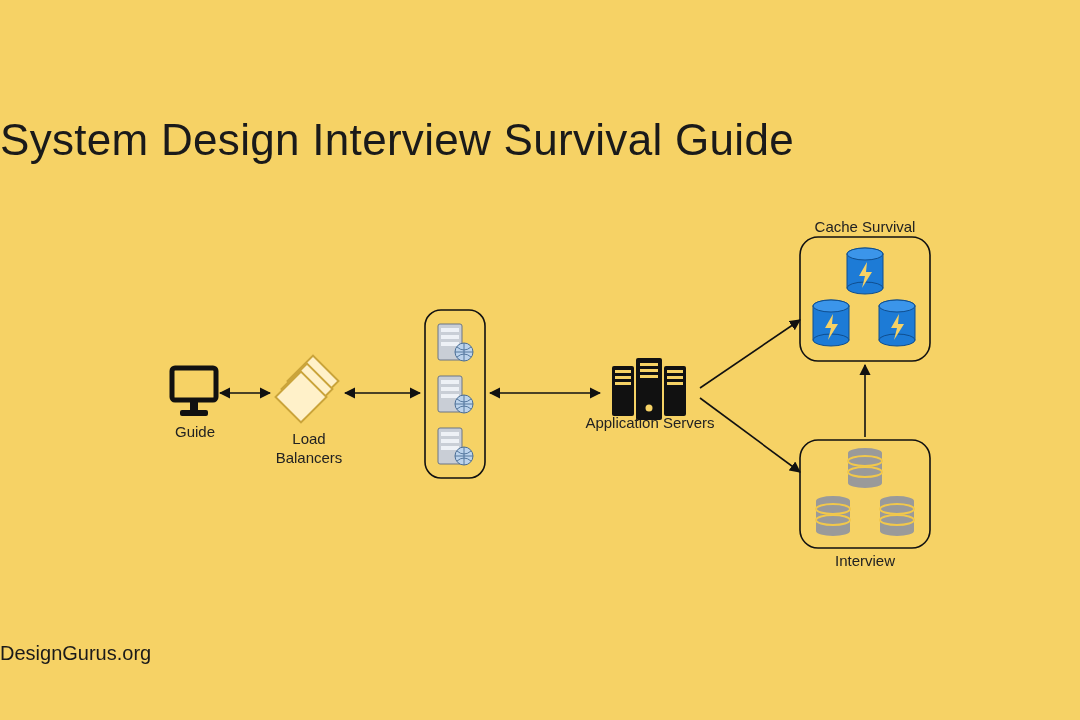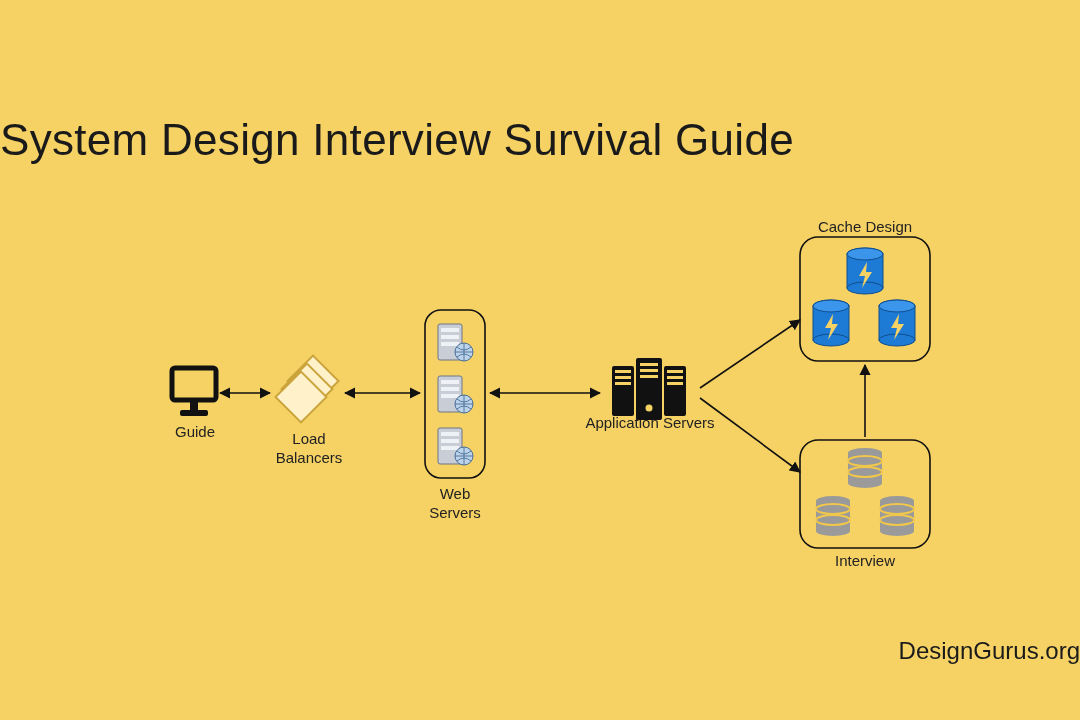--- a/index.html
+++ b/index.html
@@ -1,33 +1,32 @@
 <!DOCTYPE html>
 <html><head>
 <meta charset="utf-8">
 <style>
   html,body{margin:0;padding:0;width:1080px;height:720px;background:#f6d265;font-family:"Segoe UI",Arial,sans-serif;color:#1a1a1a}
   .stage{position:relative;width:1080px;height:720px}
   .title{position:absolute;left:0;right:0;top:115px;font-size:44px;font-weight:500;letter-spacing:.3px}
-  .footer{position:absolute;left:0;right:0;bottom:55px;text-align:right;font-size:24px}
+  .footer{position:absolute;left:0;right:0;bottom:55px;text-align:left;font-size:20px}
   .label{position:absolute;font-size:15px;color:#222;text-align:center;line-height:1.25}
   svg.diagram{position:absolute;left:0;top:0}
 </style>
 </head>
 <body>
 
 <div class="stage">
 
   <div class="title">System Design Interview Survival Guide</div>
 
   <div class="label" style="left:155px;top:423px;width:80px">Guide</div>
   <div class="label" style="left:264px;top:430px;width:90px">Load<br>Balancers</div>
-  <div class="label" style="left:410px;top:485px;width:90px">Web<br>Servers</div>
   <div class="label" style="left:570px;top:414px;width:160px">Application Servers</div>
-  <div class="label" style="left:800px;top:218px;width:130px">Cache Design</div>
+  <div class="label" style="left:800px;top:218px;width:130px">Cache Survival</div>
   <div class="label" style="left:800px;top:552px;width:130px">Interview</div>
 
   <svg class="diagram" width="1080" height="720">
     <defs>
       <marker id="arr" viewBox="0 0 10 10" refX="9" refY="5" markerWidth="7" markerHeight="7" orient="auto-start-reverse">
         <path d="M0 0 L10 5 L0 10 z" fill="#111"></path>
       </marker>
     </defs>
 
     <g stroke="#111" stroke-width="1.6" fill="none">

